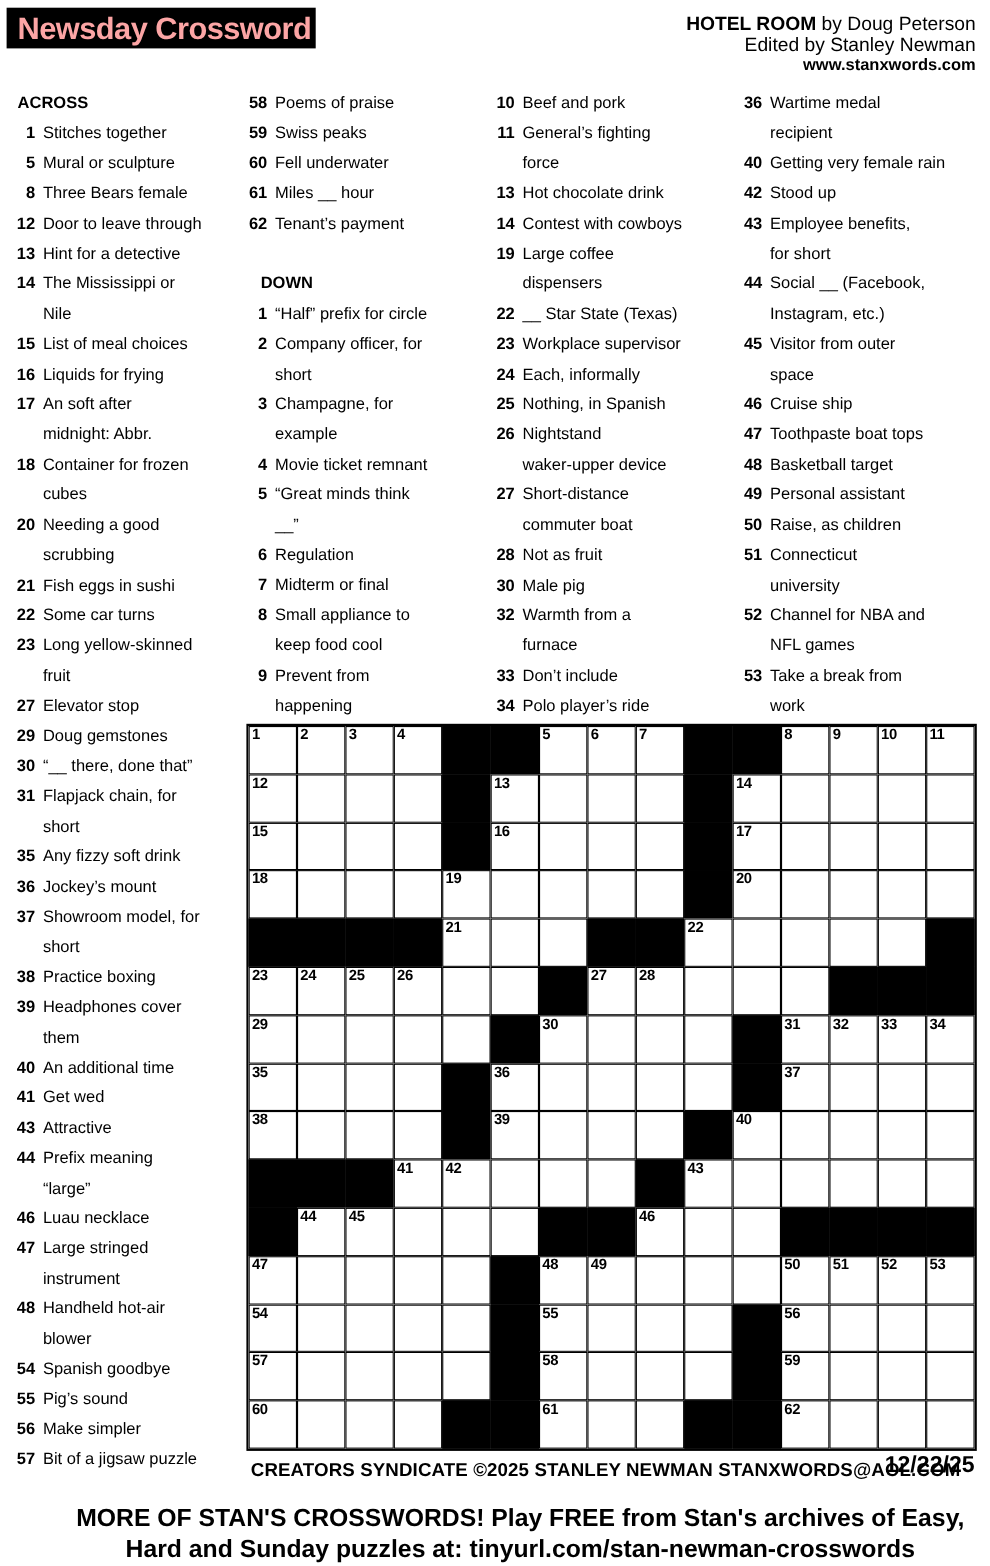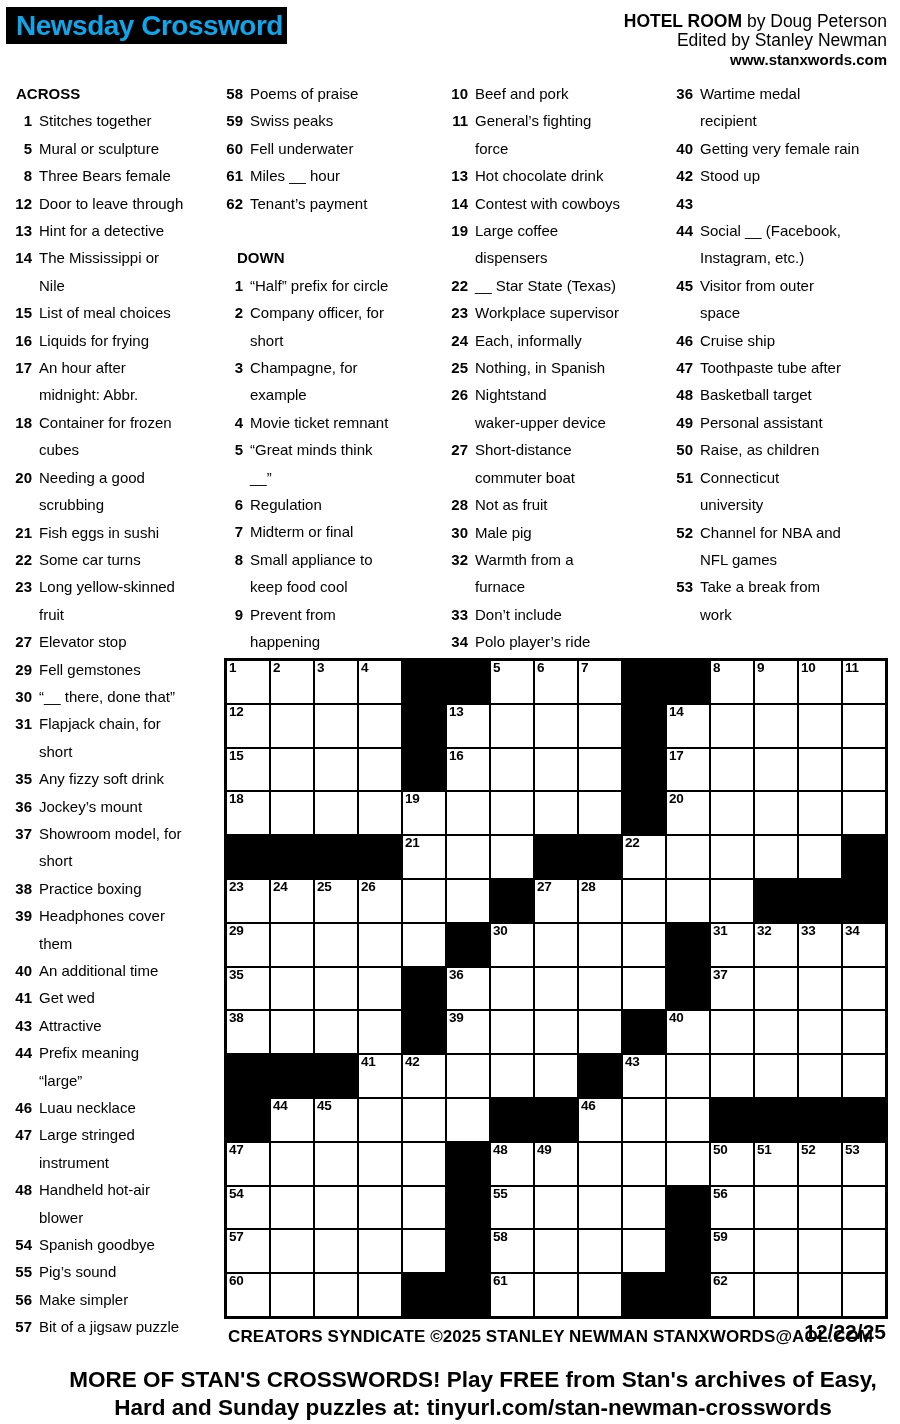--- a/index.html
+++ b/index.html
@@ -5,21 +5,21 @@
   html,body{margin:0;padding:0;}
   body{
     width:900px;height:1424px;position:relative;
     background:#ffffff;color:#000000;
     font-family:"Liberation Sans","DejaVu Sans",sans-serif;
     overflow:hidden;
   }
   
   .title-bar{
     position:absolute;left:6px;top:7px;width:281px;height:37px;
-    background:#000;color:#0ea5e9;
+    background:#000;color:#fca5a5;
     font-size:28px;font-weight:bold;line-height:37px;
     padding-left:10px;box-sizing:border-box;white-space:nowrap;
     letter-spacing:-0.5px;
   }
   .header-right{
     position:absolute;right:13px;top:12px;text-align:right;line-height:19px;
   }
   .hr-line1{font-size:17.5px;}
   .hr-line1 .puz-title{font-weight:bold;}
   .hr-line2{font-size:17.5px;}
@@ -107,21 +107,21 @@
     <div class="clue">
       <span class="num">15</span>
       <span class="txt">List of meal choices</span>
     </div>
     <div class="clue">
       <span class="num">16</span>
       <span class="txt">Liquids for frying</span>
     </div>
     <div class="clue">
       <span class="num">17</span>
-      <span class="txt">An hour after
+      <span class="txt">An soft after
 midnight: Abbr.</span>
     </div>
     <div class="clue">
       <span class="num">18</span>
       <span class="txt">Container for frozen
 cubes</span>
     </div>
     <div class="clue">
       <span class="num">20</span>
       <span class="txt">Needing a good
@@ -139,21 +139,21 @@
       <span class="num">23</span>
       <span class="txt">Long yellow-skinned
 fruit</span>
     </div>
     <div class="clue">
       <span class="num">27</span>
       <span class="txt">Elevator stop</span>
     </div>
     <div class="clue">
       <span class="num">29</span>
-      <span class="txt">Fell gemstones</span>
+      <span class="txt">Doug gemstones</span>
     </div>
     <div class="clue">
       <span class="num">30</span>
       <span class="txt">“__ there, done that”</span>
     </div>
     <div class="clue">
       <span class="num">31</span>
       <span class="txt">Flapjack chain, for
 short</span>
     </div>
@@ -372,38 +372,40 @@
     <div class="clue">
       <span class="num">40</span>
       <span class="txt">Getting very female rain</span>
     </div>
     <div class="clue">
       <span class="num">42</span>
       <span class="txt">Stood up</span>
     </div>
     <div class="clue">
       <span class="num">43</span>
+      <span class="txt">Employee benefits,
+for short</span>
     </div>
     <div class="clue">
       <span class="num">44</span>
       <span class="txt">Social __ (Facebook,
 Instagram, etc.)</span>
     </div>
     <div class="clue">
       <span class="num">45</span>
       <span class="txt">Visitor from outer
 space</span>
     </div>
     <div class="clue">
       <span class="num">46</span>
       <span class="txt">Cruise ship</span>
     </div>
     <div class="clue">
       <span class="num">47</span>
-      <span class="txt">Toothpaste tube after</span>
+      <span class="txt">Toothpaste boat tops</span>
     </div>
     <div class="clue">
       <span class="num">48</span>
       <span class="txt">Basketball target</span>
     </div>
     <div class="clue">
       <span class="num">49</span>
       <span class="txt">Personal assistant</span>
     </div>
     <div class="clue">

